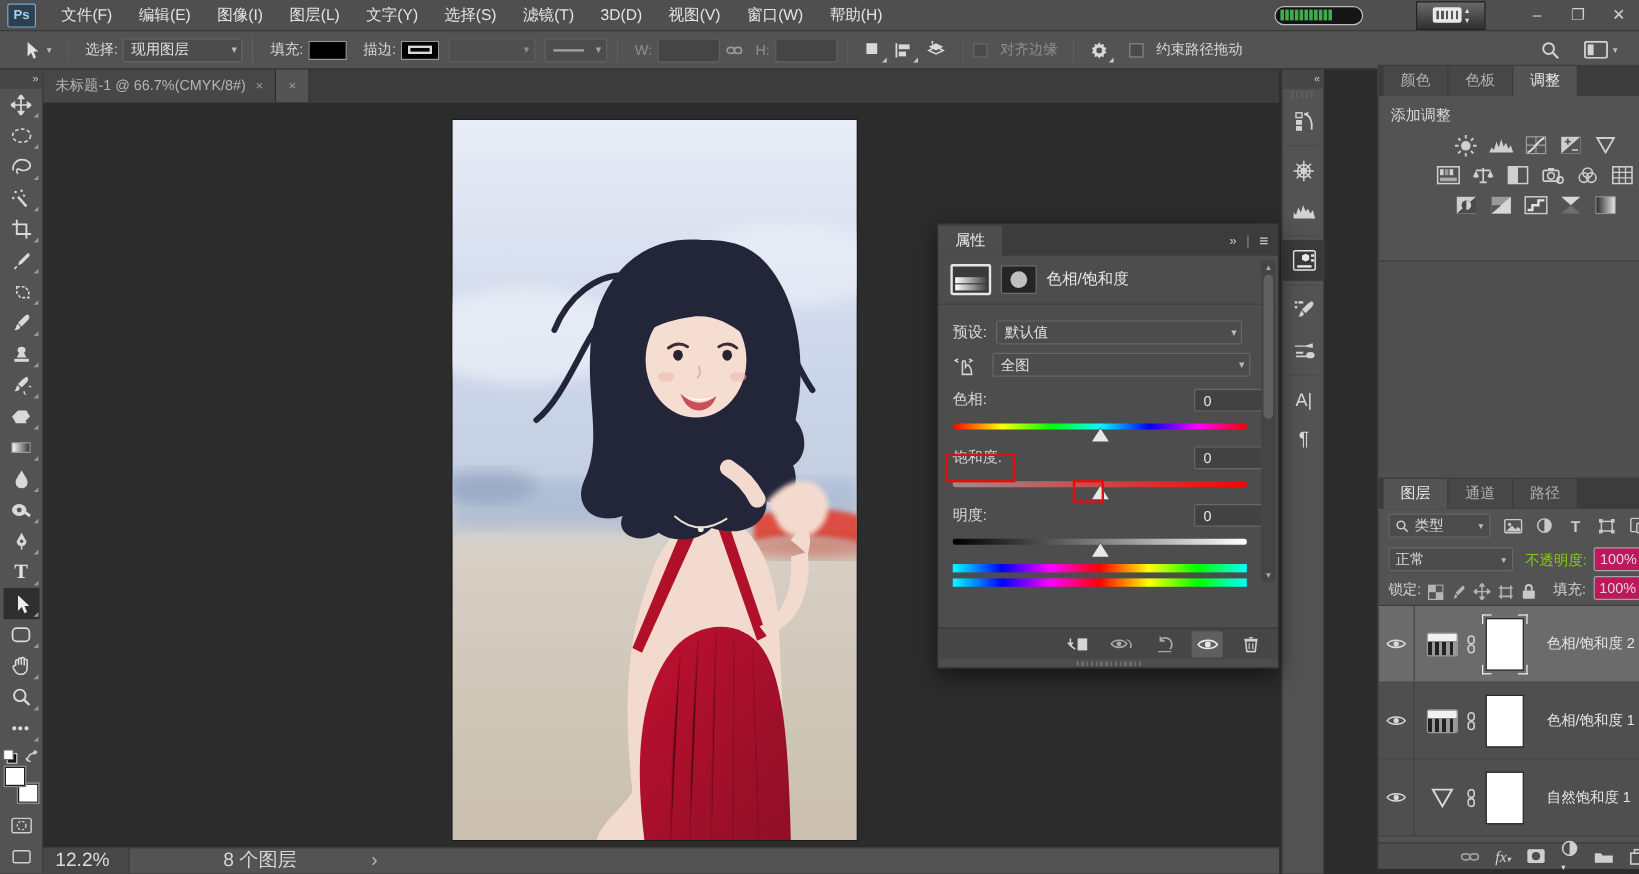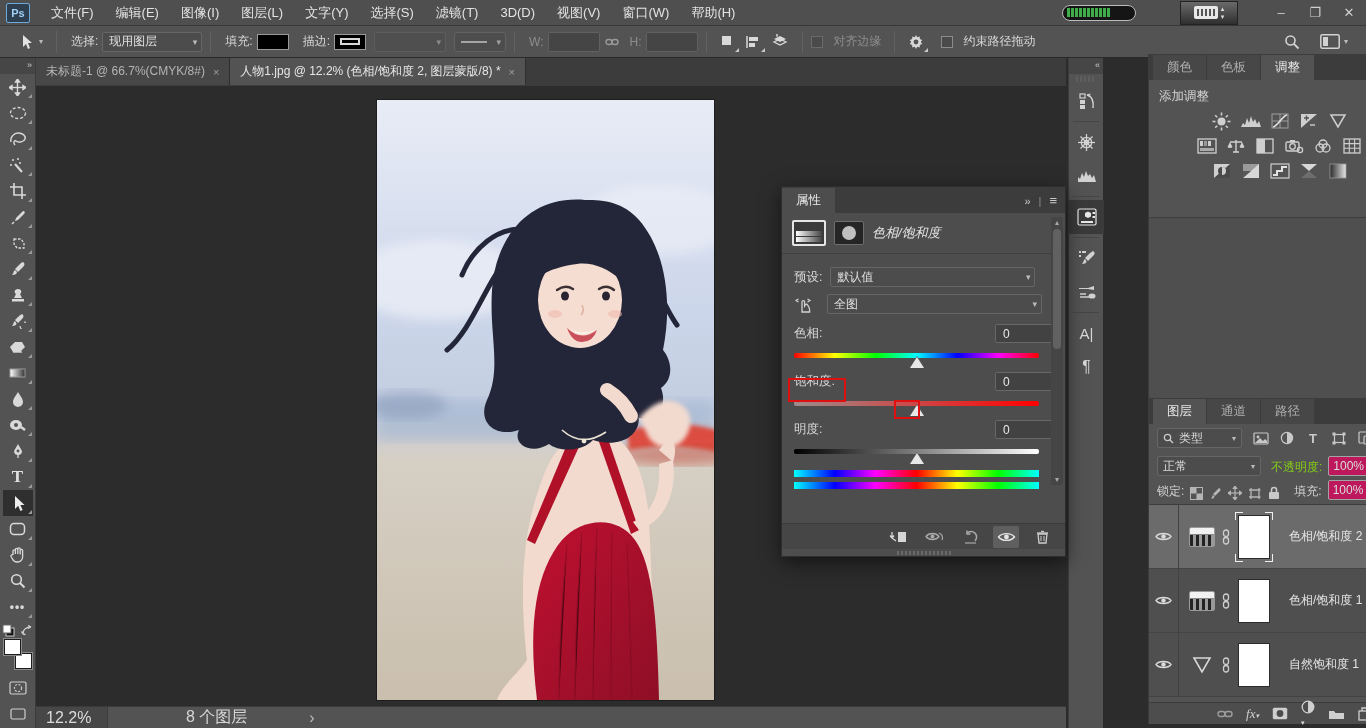--- a/index.html
+++ b/index.html
@@ -457,21 +457,20 @@
       </svg>
     </div>
 </div>
 
 <div class="tabbar">
   <div class="doc-tab inactive">
     <span>未标题-1 @ 66.7%(CMYK/8#)</span>
       <span class="tab-close">×</span>
     </div>
   <div class="doc-tab active">
-    <span>人物1.jpg @ 12.2% (色相/饱和度 2, 图层蒙版/8) *</span>
       <span class="tab-close">×</span>
     </div>
 </div>
 
 <div class="canvas">
   <div class="photo">
     <svg width="337" height="600" viewBox="0 0 337 600">
       <defs>
         <linearGradient id="sky" x1="0" y1="0" x2="0" y2="1">
           <stop offset="0" stop-color="#e8ecf6"></stop>
@@ -971,21 +970,21 @@
     </div>
   </div>
   <div class="props-head">
     <span class="hs-chip">
         <i></i>
         <i></i>
       </span>
     <span class="mask-chip">
         <i></i>
       </span>
-    <span style="font-size:13px;color:#e4e4e4;font-style:italic;">色相/饱和度</span>
+    <span style="font-size:13px;color:#e4e4e4;">色相/饱和度</span>
   </div>
   <div class="props-body">
     <div class="prow">
       <span class="plabel">预设:</span>
       <div class="dropdown" style="width:205px;margin-left:8px;">
         <span>默认值</span>
           <span class="chev">▾</span>
         </div>
     </div>
     <div class="prow">

